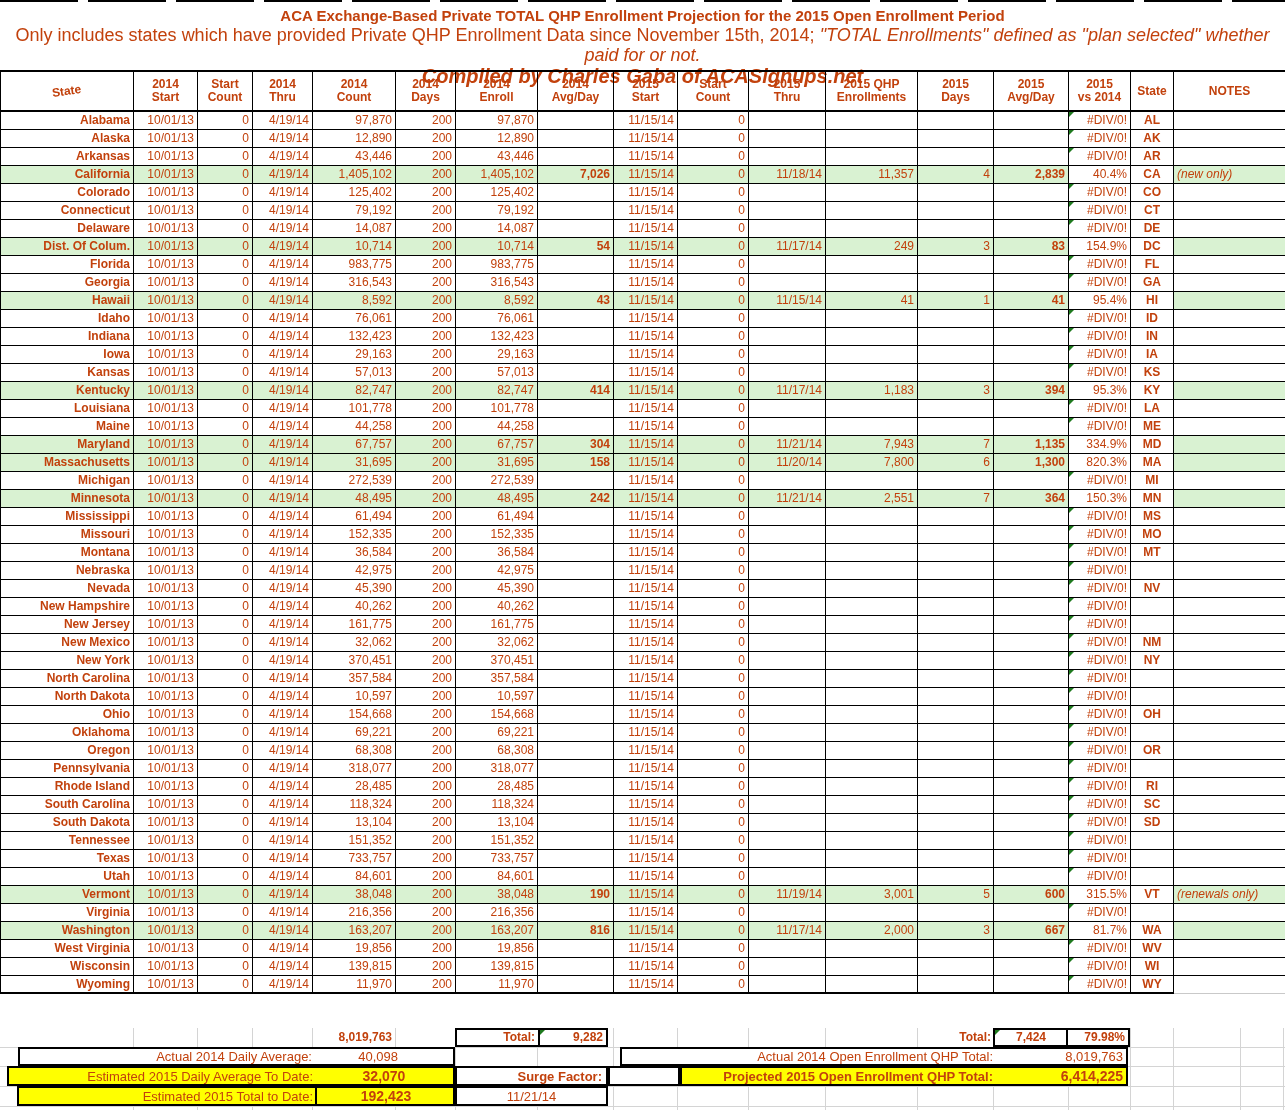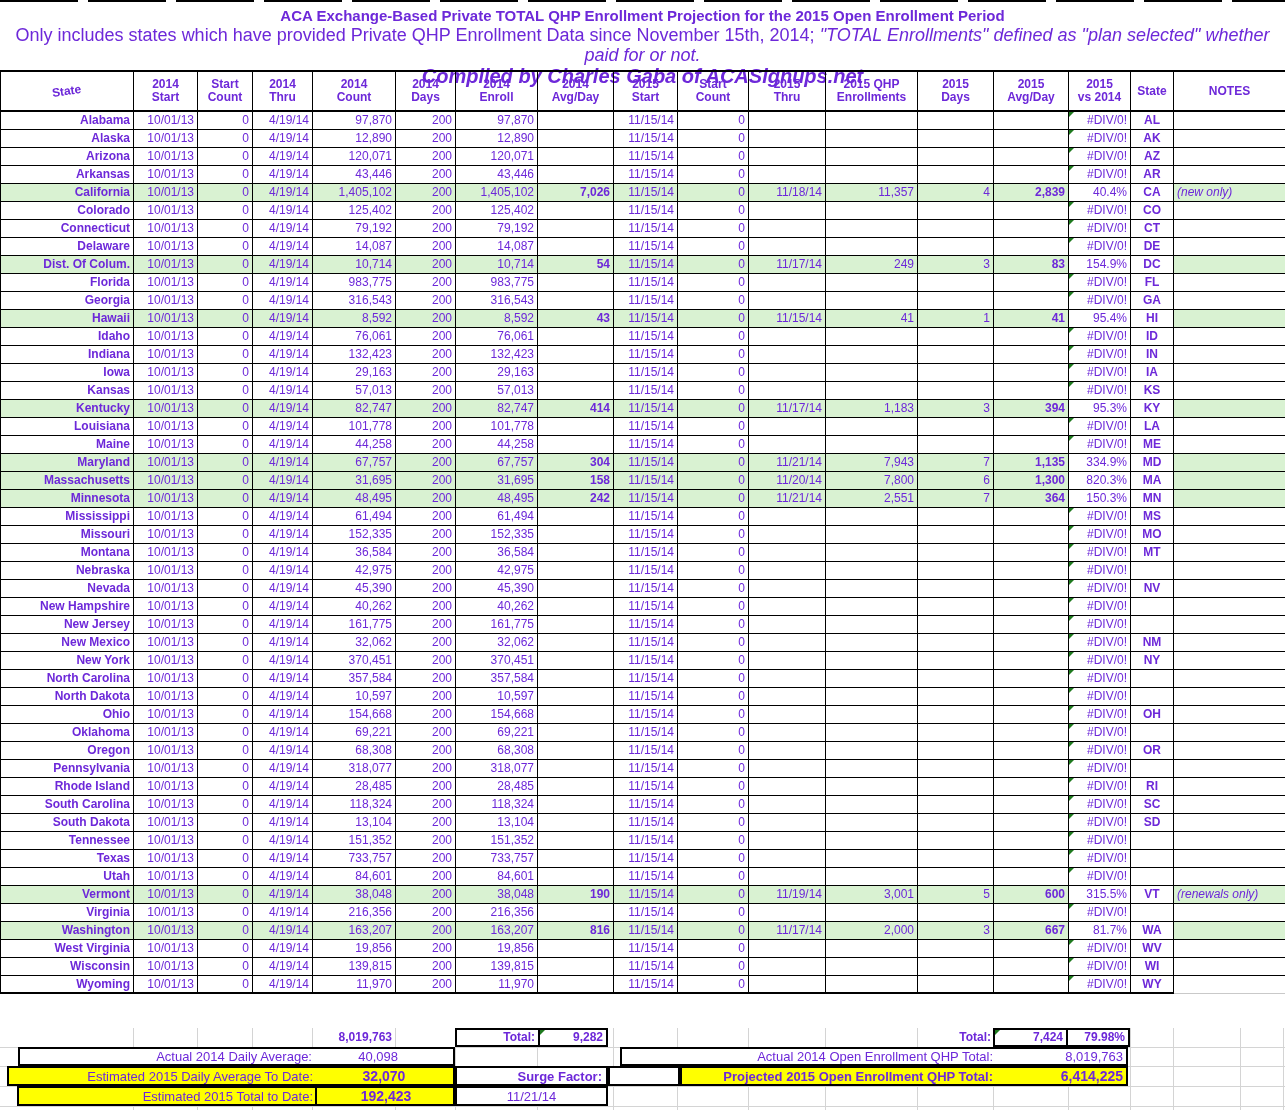--- a/index.html
+++ b/index.html
@@ -1,17 +1,17 @@
 <!DOCTYPE html>
 <html style="--hl: #d9f2d2; --yl: #ffff00; --err: #1e7a1e;"><head>
 <meta charset="utf-8">
 <style>
   html,body{margin:0;padding:0;background:#fff;}
   .sheet{position:relative;width:1285px;height:1110px;background:#fff;
-         font-family:"Liberation Sans","DejaVu Sans",sans-serif;color:#6d28d9;overflow:hidden;}
+         font-family:"Liberation Sans","DejaVu Sans",sans-serif;color:#c2410c;overflow:hidden;}
   .topline{position:absolute;top:0;left:0;width:1285px;height:2px;
            background:repeating-linear-gradient(90deg,#000 0 78px,#fff 78px 88px);}
   .titleblock{position:absolute;top:6px;left:0;width:1285px;text-align:center;}
   .t1{font-size:15px;font-weight:bold;line-height:19px;}
   .t2{font-size:18px;line-height:20px;}
   .t2 .it{font-style:italic;}
   .t3{font-size:20px;font-weight:bold;line-height:22px;font-style:italic;}
 
   table.grid{position:absolute;top:70px;left:0;width:1285px;border-collapse:collapse;table-layout:fixed;}
   table.grid th,table.grid td{border:1px solid #000;padding:0 3px;overflow:hidden;white-space:nowrap;
@@ -172,39 +172,20 @@
           <td class=" num">0</td>
           <td class=" num"></td>
           <td class=" num"></td>
           <td class=" num"></td>
           <td class=" num b"></td>
           <td class="tri num">#DIV/0!</td>
           <td class=" abbr">AK</td>
           <td class=" note"></td>
         </tr>
         <tr>
-          <td class=" name">Arizona</td>
-          <td class=" num">10/01/13</td>
-          <td class=" num">0</td>
-          <td class=" num">4/19/14</td>
-          <td class=" num">120,071</td>
-          <td class=" num">200</td>
-          <td class=" num">120,071</td>
-          <td class=" num b"></td>
-          <td class=" num">11/15/14</td>
-          <td class=" num">0</td>
-          <td class=" num"></td>
-          <td class=" num"></td>
-          <td class=" num"></td>
-          <td class=" num b"></td>
-          <td class="tri num">#DIV/0!</td>
-          <td class=" abbr">AZ</td>
-          <td class=" note"></td>
-        </tr>
-        <tr>
           <td class=" name">Arkansas</td>
           <td class=" num">10/01/13</td>
           <td class=" num">0</td>
           <td class=" num">4/19/14</td>
           <td class=" num">43,446</td>
           <td class=" num">200</td>
           <td class=" num">43,446</td>
           <td class=" num b"></td>
           <td class=" num">11/15/14</td>
           <td class=" num">0</td>
@@ -530,20 +511,39 @@
           <td class=" num">31,695</td>
           <td class=" num b">158</td>
           <td class=" num">11/15/14</td>
           <td class=" num">0</td>
           <td class=" num">11/20/14</td>
           <td class=" num">7,800</td>
           <td class=" num">6</td>
           <td class=" num b">1,300</td>
           <td class=" num">820.3%</td>
           <td class=" abbr">MA</td>
+          <td class=" note"></td>
+        </tr>
+        <tr>
+          <td class=" name">Michigan</td>
+          <td class=" num">10/01/13</td>
+          <td class=" num">0</td>
+          <td class=" num">4/19/14</td>
+          <td class=" num">272,539</td>
+          <td class=" num">200</td>
+          <td class=" num">272,539</td>
+          <td class=" num b"></td>
+          <td class=" num">11/15/14</td>
+          <td class=" num">0</td>
+          <td class=" num"></td>
+          <td class=" num"></td>
+          <td class=" num"></td>
+          <td class=" num b"></td>
+          <td class="tri num">#DIV/0!</td>
+          <td class=" abbr">MI</td>
           <td class=" note"></td>
         </tr>
         <tr class="hl">
           <td class=" name">Minnesota</td>
           <td class=" num">10/01/13</td>
           <td class=" num">0</td>
           <td class=" num">4/19/14</td>
           <td class=" num">48,495</td>
           <td class=" num">200</td>
           <td class=" num">48,495</td>
@@ -1097,21 +1097,21 @@
       <div class="gl" style="left: 252px; top: 0px; width: 1px; height: 82px;"></div>
       <div class="gl" style="left: 197px; top: 0px; width: 1px; height: 82px;"></div>
       <div class="gl" style="left: 133px; top: 0px; width: 1px; height: 82px;"></div>
 
     <div class="bx bold right" style="left:312px;top:0;width:80px;height:19px;line-height:19px;font-size:12px;">8,019,763</div>
     <div class="bx bd" style="left:455px;top:0;width:153px;height:19px;display:flex;">
       <div class="bold right" style="width:78px;padding-right:3px;line-height:15px;font-size:12px;">Total:</div>
       <div class="bold right tri" style="flex:1;padding-right:3px;line-height:15px;font-size:12px;border-left:2px solid #000;position:relative;">9,282</div>
     </div>
     <div class="bx bold right" style="left:825px;top:0;width:166px;height:19px;line-height:19px;font-size:12px;">Total:</div>
-    <div class="bx bd bold right tri" style="left:993px;top:0;width:75px;height:19px;line-height:15px;padding-right:3px;font-size:12px;">7,424</div>
+    <div class="bx bd bold right tri" style="left:993px;top:0;width:75px;height:19px;line-height:15px;padding-right:20px;font-size:12px;">7,424</div>
     <div class="bx bd bold right" style="left:1068px;top:0;width:62px;height:19px;line-height:15px;padding-right:3px;font-size:12px;border-left:none;">79.98%</div>
 
     <div class="bx bd" style="left:18px;top:19px;width:437px;height:19px;">
       <div class="inlab" style="right:141px;">Actual 2014 Daily Average:</div>
       <div class="inlab" style="right:55px;">40,098</div>
     </div>
     <div class="bx bd" style="left:620px;top:19px;width:508px;height:19px;">
       <div class="inlab" style="right:133px;">Actual 2014 Open Enrollment QHP Total:</div>
       <div class="inlab" style="right:3px;">8,019,763</div>
     </div>

